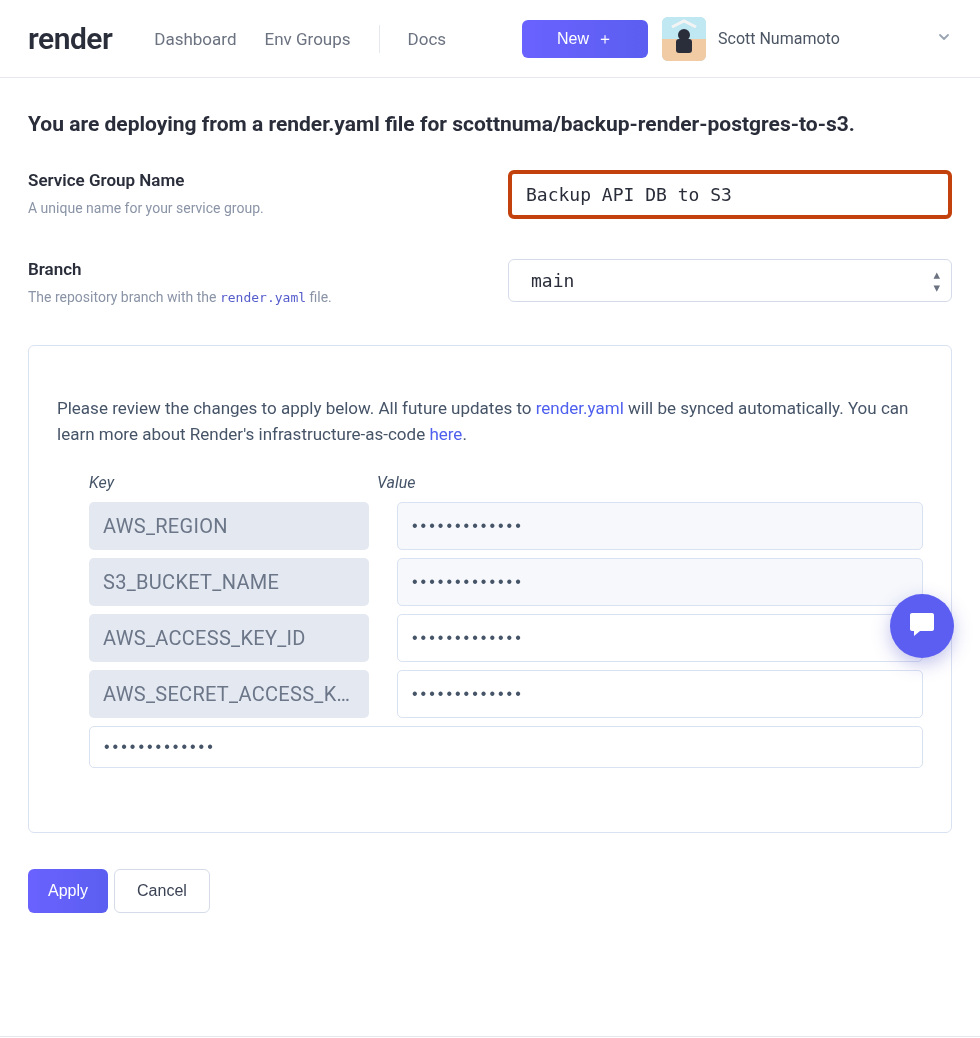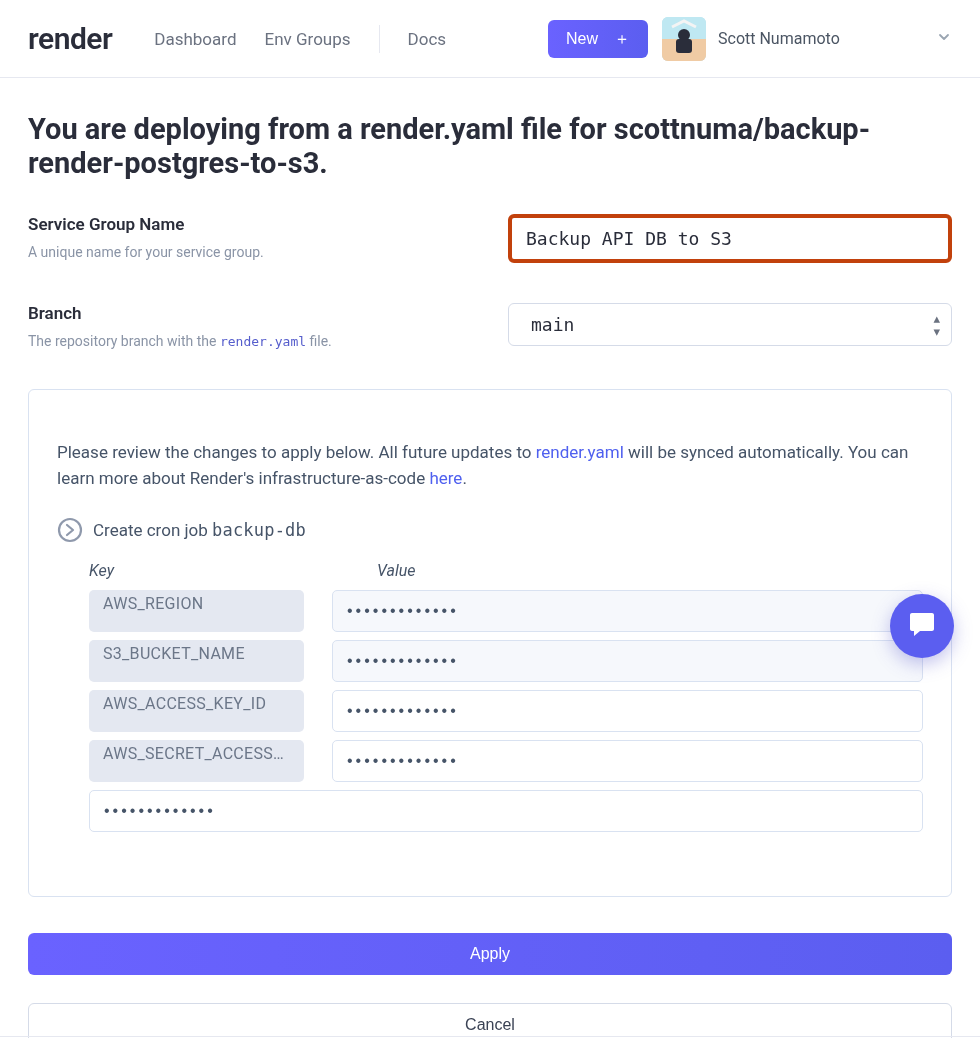--- a/index.html
+++ b/index.html
@@ -51,26 +51,26 @@
   }
   .vdivider {
     width: 1px; height: 28px;
     background: #e6e8f0;
     margin: 0 14px;
   }
   .spacer { flex: 1; }
   .btn-new {
     display: inline-flex;
     align-items: center;
-    gap: 16px;
+    gap: 8px;
     background: linear-gradient(90deg, #6a62ff 0%, #5b5ef0 100%);
     color: #fff;
     font-size: 16px;
     font-weight: 500;
-    padding: 10px 18px;
+    padding: 10px 35px;
     border-radius: 6px;
     border: none;
     cursor: pointer;
     margin-right: 14px;
   }
   .plus-icon { font-size: 16px; line-height: 1; }
   .avatar {
     width: 44px; height: 44px;
     border-radius: 6px;
     background: linear-gradient(180deg, #b6e3f0 0%, #f4c6a8 100%);
@@ -89,21 +89,21 @@
     color: #9aa5b1;
     cursor:pointer;
     margin-left: auto;
   }
 
   
   .main {
     padding: 34px 28px 40px;
   }
   .page-title {
-    font-size: 29px;
+    font-size: 21px;
     font-weight: 700;
     color: #2a2d3a;
     margin-bottom: 34px;
   }
 
   .form-row {
     display: flex;
     align-items: flex-start;
     margin-bottom: 40px;
   }
@@ -216,25 +216,25 @@
     flex: 1;
     font-size: 16px;
     color: #465468;
   }
   .env-row {
     display: flex;
     gap: 28px;
     margin-bottom: 8px;
   }
   .key-pill {
-    width: 215px;
+    width: 280px;
     background: #e4e8f1;
     border-radius: 5px;
-    padding: 4px 14px;
-    font-size: 16px;
+    padding: 12px 14px;
+    font-size: 20px;
     color: #6b7688;
     letter-spacing: 0.3px;
     overflow: hidden;
     text-overflow: ellipsis;
     white-space: nowrap;
   }
   .val-input {
     flex: 1;
     border: 1px solid #d9e2f1;
     border-radius: 5px;
@@ -245,23 +245,22 @@
     background: #fff;
   }
   .env-row:nth-child(2) .val-input,
   .env-row:nth-child(3) .val-input {
     background: #f6f8fc;
   }
 
   
   .actions {
     display: flex;
-    gap: 28px;
+    gap: 6px;
     margin-top: 6px;
-    flex-direction: column;
   }
   .btn-primary {
     background: linear-gradient(90deg, #6a62ff 0%, #5b5ef0 100%);
     color: #fff;
     border: none;
     border-radius: 6px;
     padding: 12px 20px;
     font-size: 16px;
     cursor: pointer;
   }
@@ -369,31 +368,20 @@
         <span class="select-caret">▴<br>▾</span>
       </div>
     </div>
   </div>
 
   <div class="panel">
     <div class="panel-text">
       <span>Please review the changes to apply below. All future updates to </span><a>render.yaml</a><span> will be synced automatically. You can learn more about Render's infrastructure-as-code </span><a>here</a><span>.</span>
     </div>
 
-    <div class="cron-header">
-      <span class="arrow-circle">
-        <svg viewBox="0 0 26 26" width="26" height="26" fill="none">
-          <circle cx="13" cy="13" r="11" stroke="currentColor" stroke-width="2.2"></circle>
-          <path d="M10 8l6 5-6 5" stroke="currentColor" stroke-width="2.2" stroke-linecap="round" stroke-linejoin="round"></path>
-        </svg>
-      </span>
-      <span class="cron-title">
-        <span>Create cron job </span><span class="mono">backup-db</span>
-      </span>
-    </div>
 
     <div class="env-table">
       <div class="env-headers">
         <div class="col-key">Key</div>
         <div class="col-val">Value</div>
       </div>
 
       <div class="env-row">
         <div class="key-pill">AWS_REGION</div>
         <input class="val-input" type="text" value="•••••••••••••" style="">

